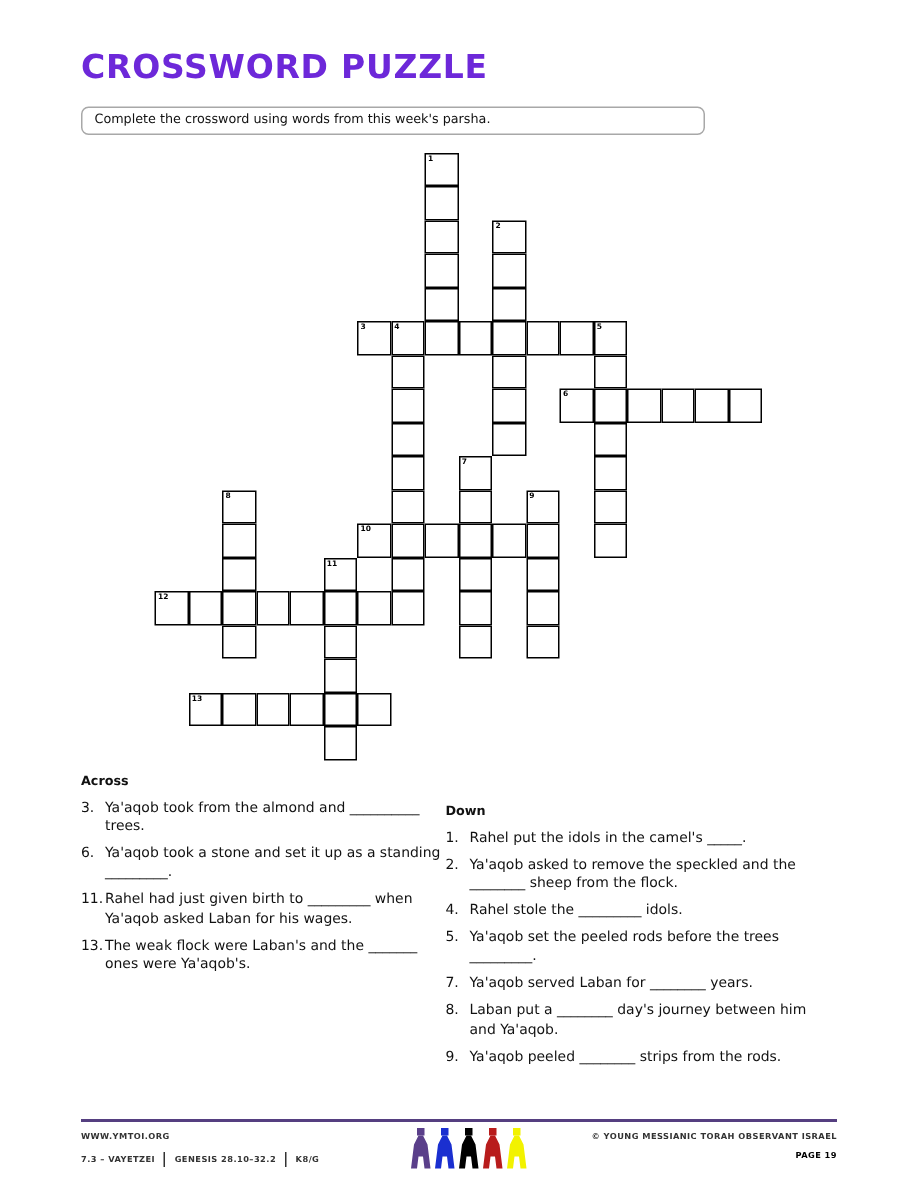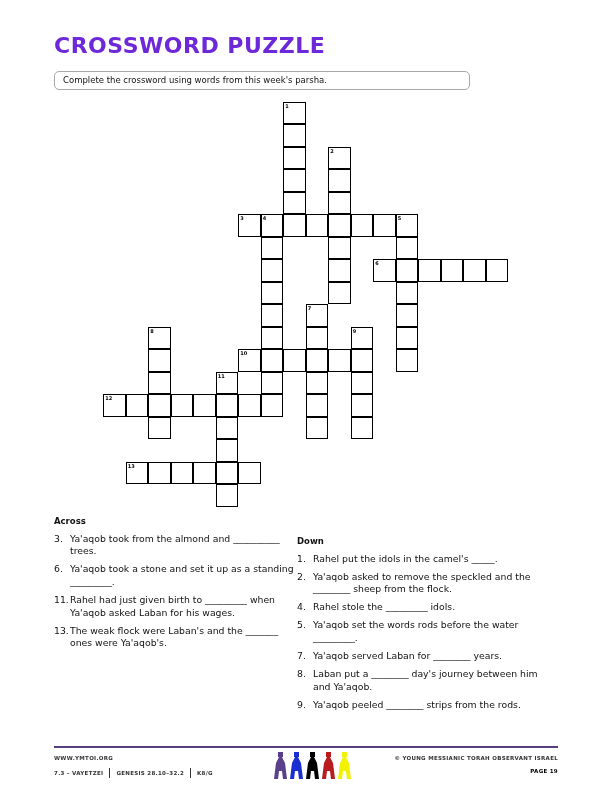--- a/index.html
+++ b/index.html
@@ -164,21 +164,21 @@
       <div class="clue">
         <span class="n">2.</span>
         <span class="t">Ya'aqob asked to remove the speckled and the ________ sheep from the flock.</span>
       </div>
       <div class="clue">
         <span class="n">4.</span>
         <span class="t">Rahel stole the _________ idols.</span>
       </div>
       <div class="clue">
         <span class="n">5.</span>
-        <span class="t">Ya'aqob set the words rods before the water _________.</span>
+        <span class="t">Ya'aqob set the peeled rods before the trees _________.</span>
       </div>
       <div class="clue">
         <span class="n">7.</span>
         <span class="t">Ya'aqob served Laban for ________ years.</span>
       </div>
       <div class="clue">
         <span class="n">8.</span>
         <span class="t">Laban put a ________ day's journey between him and Ya'aqob.</span>
       </div>
       <div class="clue">

